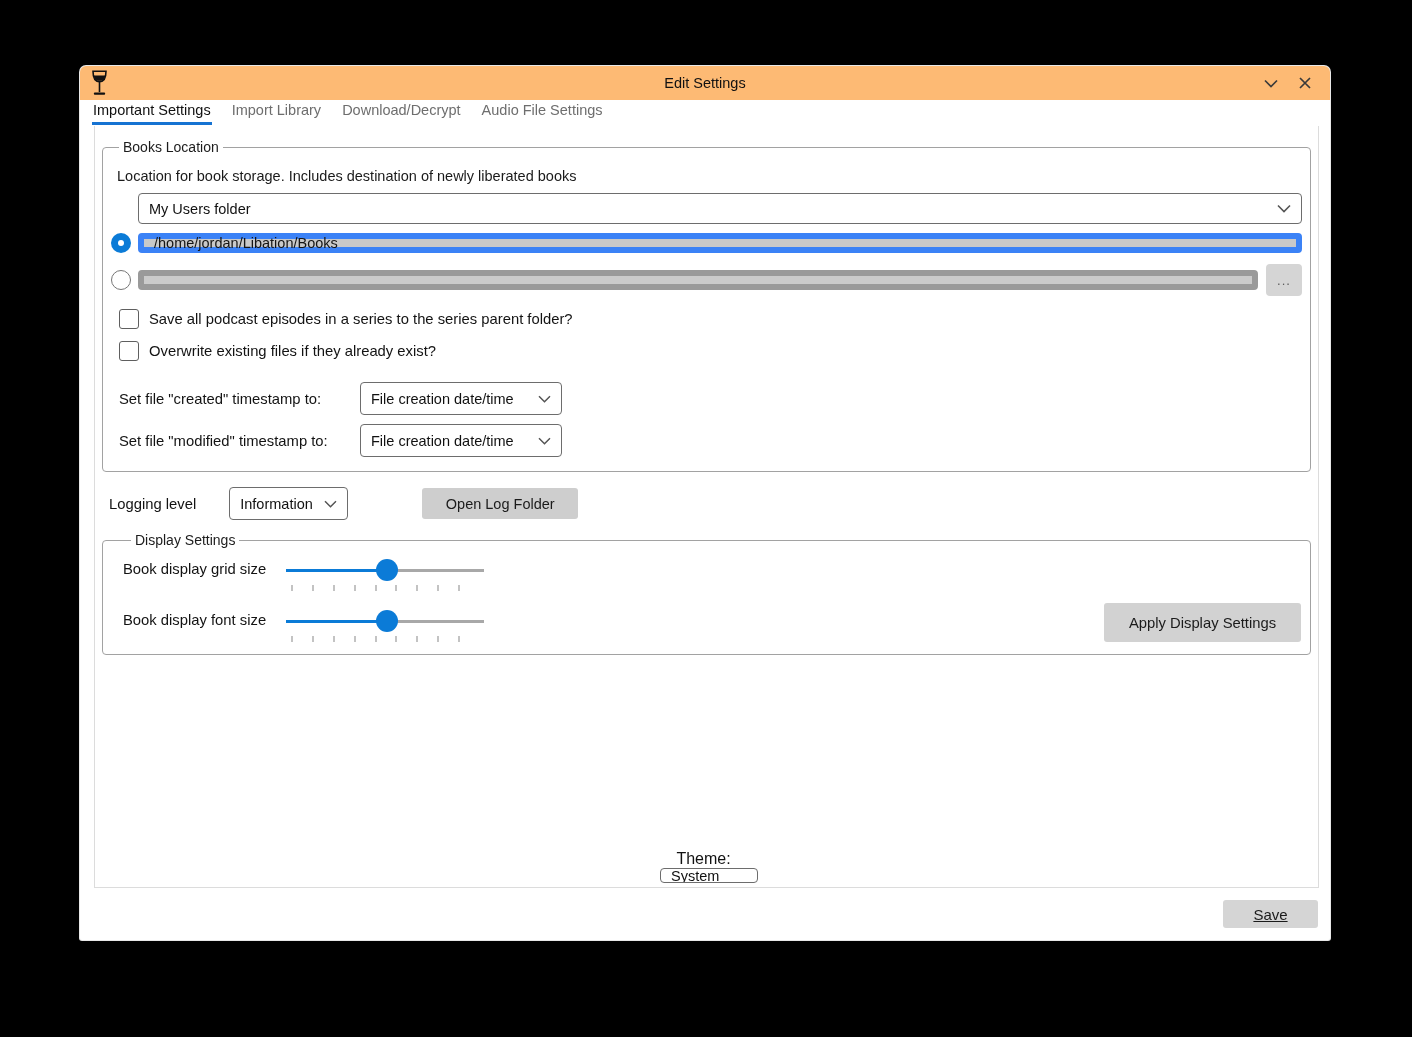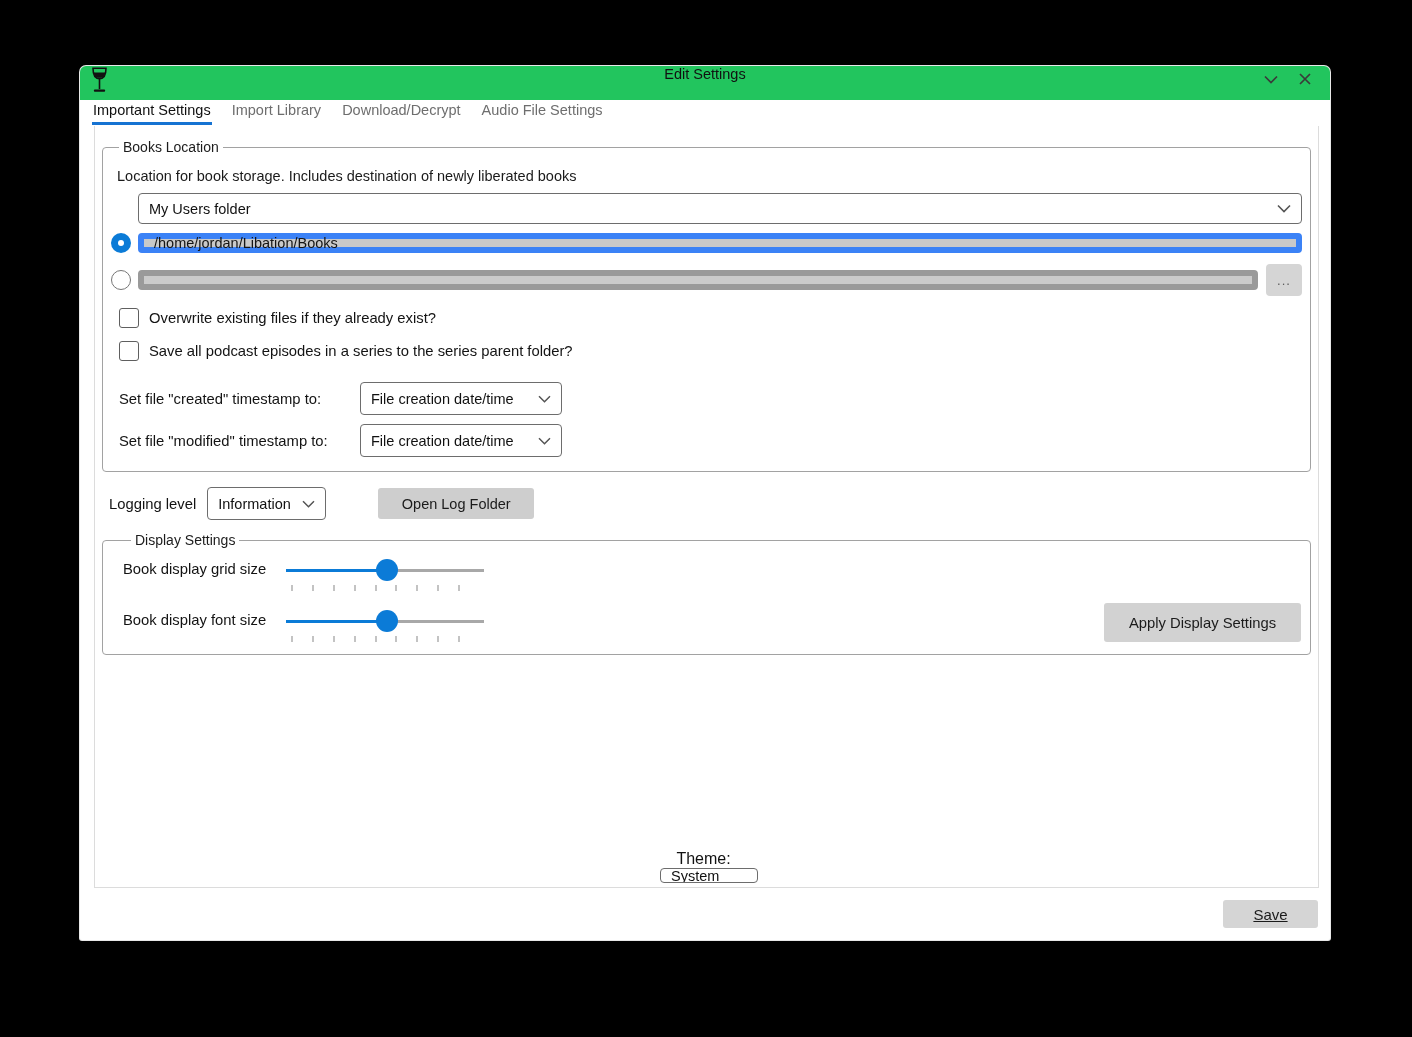--- a/index.html
+++ b/index.html
@@ -3,21 +3,21 @@
 <meta charset="utf-8">
 <style>
   * { margin:0; padding:0; box-sizing:border-box; }
   html,body { width:1412px; height:1037px; background:#000; font-family:"Liberation Sans","DejaVu Sans",sans-serif; }
   .window {
     position:absolute; left:80px; top:66px; width:1250px; height:874px;
     background:#fff; border-radius:6px 6px 2px 2px; overflow:hidden;
     box-shadow:0 0 0 1px #e8e8e8;
   }
   
-  .titlebar { height:34px; background:#22c55e; display:flex; align-items:flex-start; position:relative; }
+  .titlebar { height:34px; background:#fdba74; display:flex; align-items:center; position:relative; }
   .app-icon { margin-left:11px; width:20px; height:28px; display:flex; align-items:center; }
   .title-text { position:absolute; left:0; right:0; text-align:center; font-size:14.5px; color:#111; }
   .win-controls { margin-left:auto; display:flex; align-items:center; gap:8px; padding-right:12px; z-index:2; }
   .win-btn { width:26px; height:26px; display:flex; align-items:center; justify-content:center; color:#3a3a3a; cursor:default; }
   
   .tabbar { height:26px; background:#fff; display:flex; align-items:flex-start; padding-left:12px; gap:19px; }
   .tab { font-size:14.5px; color:#6e6e6e; padding:2px 1px 4px 1px; border-bottom:3px solid transparent; white-space:nowrap; }
   .tab.active { color:#101010; border-bottom-color:#1673d2; }
   
   .tabpage { margin:0 11px 0 14px; height:762px; border:1px solid #dcdcdc; border-top:none; background:#fff; padding:6px 7px; position:relative; }
@@ -44,21 +44,21 @@
   .path-field.empty { border-color:#9a9a9a; background:#cbcbcb; }
   .browse-btn { width:36px; height:32px; margin-left:8px; background:#d5d5d5; border-radius:4px; border:none;
     color:#5c5c5c; font-size:13px; display:flex; align-items:center; justify-content:center; letter-spacing:1px; }
   .check-row { margin:13px 0 0 8px; }
   .checkbox { width:20px; height:20px; border:1px solid #5f5f5f; border-radius:3px; background:#fff; flex:0 0 auto; margin-right:10px; }
   .check-label { font-size:14.8px; color:#131313; }
   .ts-row { margin:21px 0 0 8px; }
   .ts-label { font-size:14.8px; color:#131313; width:241px; }
   .ts-combo { width:202px; height:33px; }
   
-  .logging-row { margin:15px 0 0 7px; height:33px; }
+  .logging-row { margin:15px 0 0 7px; height:33px;gap:22px; }
   .logging-label { font-size:14.8px; color:#131313; margin-right:11px; }
   .logging-combo { width:119px; height:33px; }
   .logging-combo .val { overflow:hidden; white-space:nowrap; max-width:76px; }
   .btn { background:#cecece; border:none; border-radius:3px; font-size:14.5px; color:#1b1b1b;
     display:flex; align-items:center; justify-content:center; }
   .openlog-btn { width:156px; height:31px; margin-left:52px; }
   
   .group-display { margin:12px 0 0 0; padding:2px 8px 12px 20px; position:relative; }
   .slider-row { margin-top:9px; display:flex; }
   .slider-label { font-size:14.8px; color:#131313; width:163px; padding-top:2px; }
@@ -139,27 +139,27 @@
       </div>
 
       <div class="row radio-row" style="margin-top:11px;">
         <span class="radio"></span>
         <div class="path-field empty">
           <span></span>
         </div>
         <button class="browse-btn">...</button>
       </div>
 
+      <div class="row check-row">
+        <span class="checkbox"></span>
+        <span class="check-label">Save all podcast episodes in a series to the series parent folder?</span>
+      </div>
       <div class="row check-row" style="margin-top:12px;">
         <span class="checkbox"></span>
         <span class="check-label">Overwrite existing files if they already exist?</span>
-      </div>
-      <div class="row check-row">
-        <span class="checkbox"></span>
-        <span class="check-label">Save all podcast episodes in a series to the series parent folder?</span>
       </div>
 
       <div class="row ts-row">
         <span class="ts-label">Set file "created" timestamp to:</span>
         <div class="combo ts-combo">
           <span>File creation date/time</span>
           <span class="chev">
             <svg width="13" height="8" viewBox="0 0 13 8">
                 <polyline points="1,1.2 6.5,6.8 12,1.2" fill="none" stroke="#555" stroke-width="1.5"></polyline>
               </svg>

